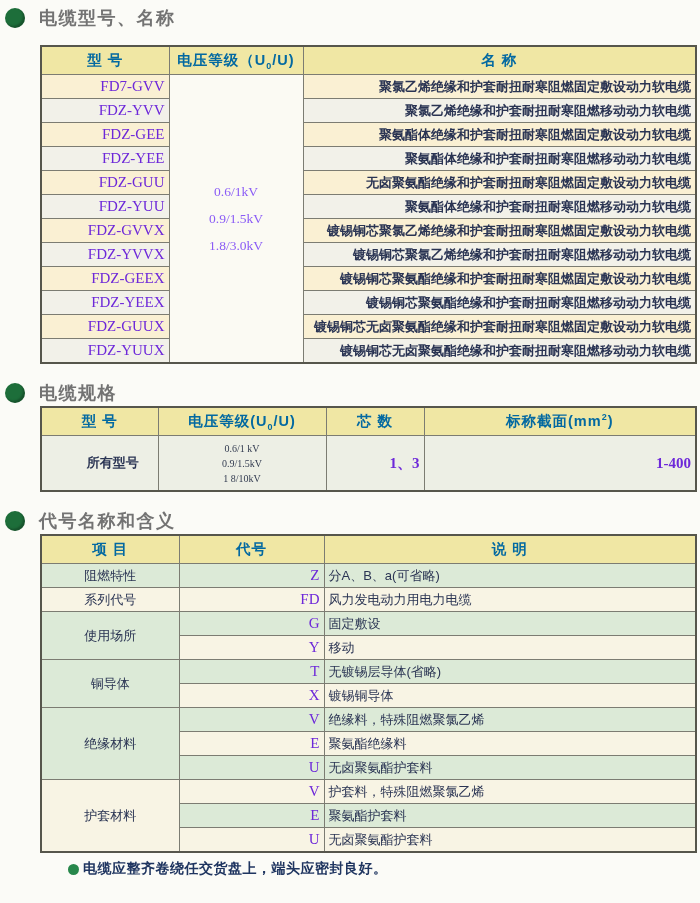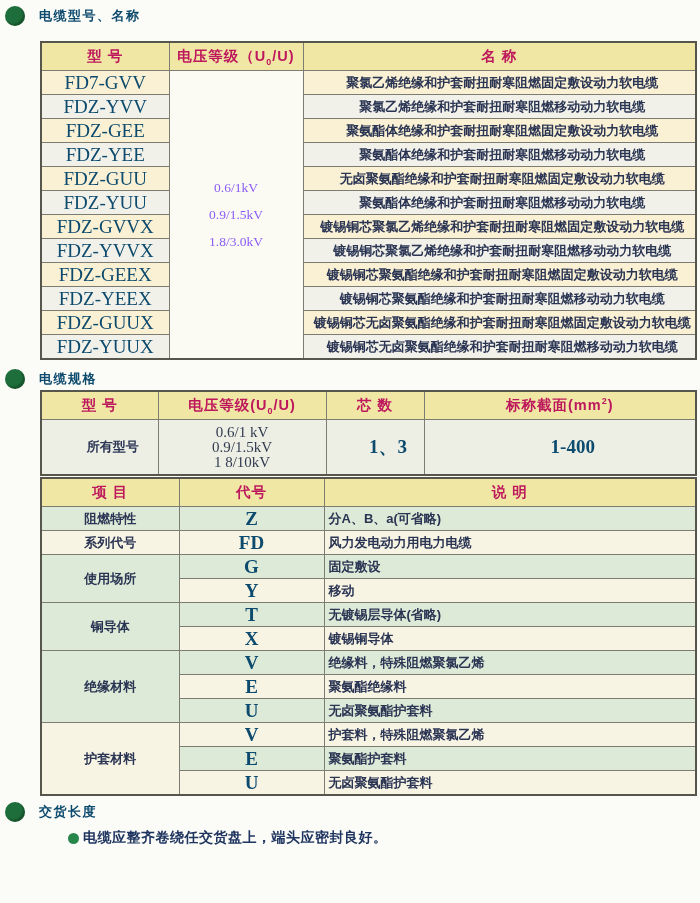--- a/index.html
+++ b/index.html
@@ -12,21 +12,21 @@
   }
   .page{padding-top:6px;}
   
   .sec-title{display:flex;align-items:center;margin-left:5px;margin-right:5px;}
   .sec-title .dot{
     width:20px;height:20px;border-radius:50%;
     background:#1d6e3a;flex:0 0 auto;
     box-shadow:inset -2px -2px 2px rgba(0,0,0,.25);
   }
   .sec-title .t{
-    margin-left:14px;font-size:13px;font-weight:800;color:#0c4a6e;
+    margin-left:14px;font-size:18px;font-weight:800;color:#737373;
     letter-spacing:1.5px;
   }
   
   table{
     border-collapse:collapse;
     margin-left:40px;
     width:657px;
     table-layout:fixed;
     border:2px solid #56564c;
     background:#fdfdf7;
@@ -34,55 +34,55 @@
   th,td{
     border:1px solid #7c7c72;
     padding:0 4px;
     font-size:13px;
     text-align:center;
     overflow:hidden;
     white-space:nowrap;
   }
   th{
     background:#f0e7a4;
-    color:#be185d;
+    color:#0369a1;
     font-weight:700;
     font-size:14.5px;
     height:27px;
     letter-spacing:1px;
   }
   th sub{font-size:9px;}
   th sup{font-size:9px;}
-  .code-latin{font-family:"Liberation Serif",serif;font-size:19px;color:#0c4a6e;}
+  .code-latin{font-family:"Liberation Serif",serif;font-size:15px;color:#6d28d9;text-align:right;}
   
   .t1 td{height:23px;}
   .t1 tr:nth-child(odd) td{background:#f2f1e9;}
   .t1 tr:nth-child(even) td{background:#faf0d3;}
   .t1 td.volt{background:#fbfaf3 !important;vertical-align:middle;}
-  .t1 td.name{text-align:center;padding-left:10px;font-weight:600;color:#2a3453;}
+  .t1 td.name{text-align:right;padding-left:10px;font-weight:600;color:#2a3453;}
   .volt-line{font-family:"Liberation Serif",serif;font-size:13.5px;color:#8b5cf6;line-height:27px;}
   
   .t2 td{background:#edefe5;font-weight:600;padding-left:30px;}
   .t2 td.vstack{padding:3px 0;}
-  .t2 .vline{font-family:"Liberation Serif",serif;font-size:15px;color:#323b50;line-height:15px;font-weight:400;}
+  .t2 .vline{font-family:"Liberation Serif",serif;font-size:10px;color:#323b50;line-height:15px;font-weight:400;}
   .t2 td{height:48px;}
   
-  .t3 td{height:23px;font-weight:700;}
+  .t3 td{height:23px;font-weight:400;}
   .t3 tr.g td{background:#dcead7;}
   .t3 tr.w td{background:#f8f4e4;}
   .t3 td.item-g{background:#dcead7 !important;margin-top:40px;}
   .t3 td.item-w{background:#f8f4e4 !important;}
   .t3 td.desc{text-align:left;}
   
   .blist{margin:4px 0 0 68px;}
   .bitem{display:flex;align-items:center;height:24px;}
   .bitem .sdot{width:11px;height:11px;border-radius:50%;background:#27874b;margin-right:4px;flex:0 0 auto;}
   .bitem .btxt{font-size:14px;font-weight:600;color:#1f3560;letter-spacing:.5px;}
   .mt15{margin-top:15px;}
-  .mt9{margin-top:9px;}
+  .mt9{margin-top:17px;}
   .mt6{margin-top:6px;}
   .mt1{margin-top:1px;}
 </style>
 </head>
 <body>
 
 <div class="page">
 
   <div class="sec-title">
     <span class="dot"></span>
@@ -182,20 +182,24 @@
         <div class="vline">0.6/1 kV</div>
         <div class="vline">0.9/1.5kV</div>
         <div class="vline">1 8/10kV</div>
       </td>
       <td class="code-latin">1、3</td>
       <td class="code-latin">1-400</td>
     </tr>
   </tbody>
     </table>
 
+  <div class="sec-title mt9">
+    <span class="dot"></span>
+    <span class="t">代号名称和含义</span>
+  </div>
 
   <table class="t3 mt1">
     <colgroup>
         <col style="width:138px">
         <col style="width:145px">
         <col>
       </colgroup>
     <tbody>
         <tr>
       <th>项 目</th>
@@ -252,24 +256,20 @@
       <td class="code-latin">E</td>
       <td class="desc">聚氨酯护套料</td>
     </tr>
     <tr class="w">
       <td class="code-latin">U</td>
       <td class="desc">无卤聚氨酯护套料</td>
     </tr>
   </tbody>
     </table>
 
-  <div class="sec-title mt6">
-    <span class="dot"></span>
-    <span class="t">交货长度</span>
-  </div>
 
   <div class="blist">
     <div class="bitem">
       <span class="sdot"></span>
       <span class="btxt">电缆应整齐卷绕任交货盘上，端头应密封良好。</span>
     </div>
   </div>
 
 </div>
 

